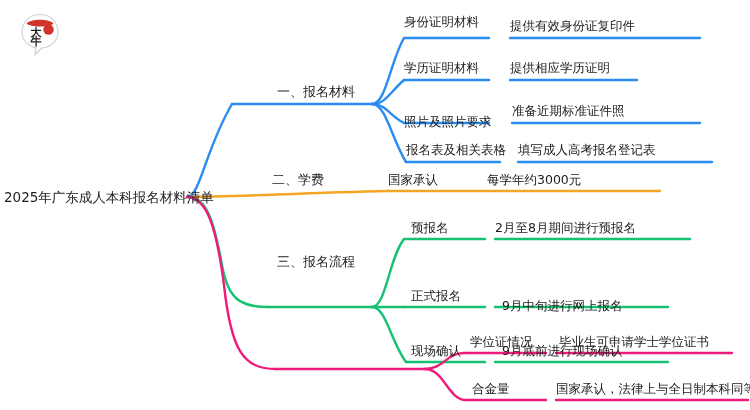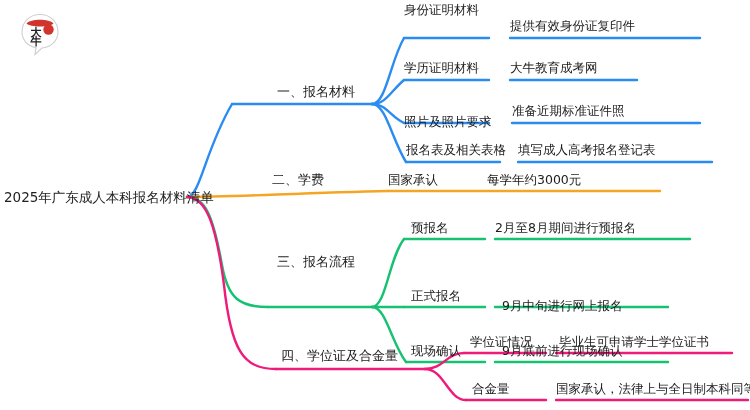--- a/index.html
+++ b/index.html
@@ -153,25 +153,25 @@
       <path d="M466,400 L546,400" stroke="#ef1a7a"></path>
       <path d="M556,353 L732,353" stroke="#ef1a7a"></path>
       <path d="M556,400 L748,400" stroke="#ef1a7a"></path>
     </g>
   </svg>
 
   <div id="root-title">2025年广东成人本科报名材料清单</div>
 
   <div class="node branch-label" style="left:277px; top:84px;">一、报名材料</div>
 
-  <div class="node mid-label" style="left:404px; top:2px;">身份证明材料</div>
+  <div class="node mid-label" style="left:404px; top:14px;">身份证明材料</div>
   <div class="node leaf-label" style="left:510px; top:18px;">提供有效身份证复印件</div>
 
   <div class="node mid-label" style="left:404px; top:60px;">学历证明材料</div>
-  <div class="node leaf-label" style="left:510px; top:60px;">大牛教育成考网</div>
+  <div class="node leaf-label" style="left:510px; top:60px;">提供相应学历证明</div>
 
   <div class="node mid-label" style="left:404px; top:114px;">照片及照片要求</div>
   <div class="node leaf-label" style="left:512px; top:103px;">准备近期标准证件照</div>
 
   <div class="node leaf-label" style="left:518px; top:142px;">填写成人高考报名登记表</div>
   <div class="node mid-label" style="left:406px; top:142px;">报名表及相关表格</div>
 
   <div class="node branch-label" style="left:272px; top:172px;">二、学费</div>
   <div class="node mid-label" style="left:388px; top:172px;">国家承认</div>
   <div class="node leaf-label" style="left:487px; top:172px;">每学年约3000元</div>
@@ -180,21 +180,20 @@
 
   <div class="node mid-label" style="left:411px; top:220px;">预报名</div>
   <div class="node leaf-label" style="left:495px; top:220px;">2月至8月期间进行预报名</div>
 
   <div class="node mid-label" style="left:411px; top:288px;">正式报名</div>
   <div class="node leaf-label" style="left:502px; top:288px;margin-top:10px;">9月中旬进行网上报名</div>
 
   <div class="node mid-label" style="left:411px; top:343px;">现场确认</div>
   <div class="node leaf-label" style="left:502px; top:343px;">9月底前进行现场确认</div>
 
-  <div class="node branch-label" style="left:281px; top:348px;">四、学位证及合金量</div>
 
   <div class="node mid-label" style="left:470px; top:334px;">学位证情况</div>
   <div class="node leaf-label" style="left:559px; top:334px;">毕业生可申请学士学位证书</div>
 
   <div class="node mid-label" style="left:472px; top:381px;">合金量</div>
   <div class="node leaf-label" style="left:556px; top:381px;">国家承认，法律上与全日制本科同等效力</div>
 
 </div>
 
 </body></html>

